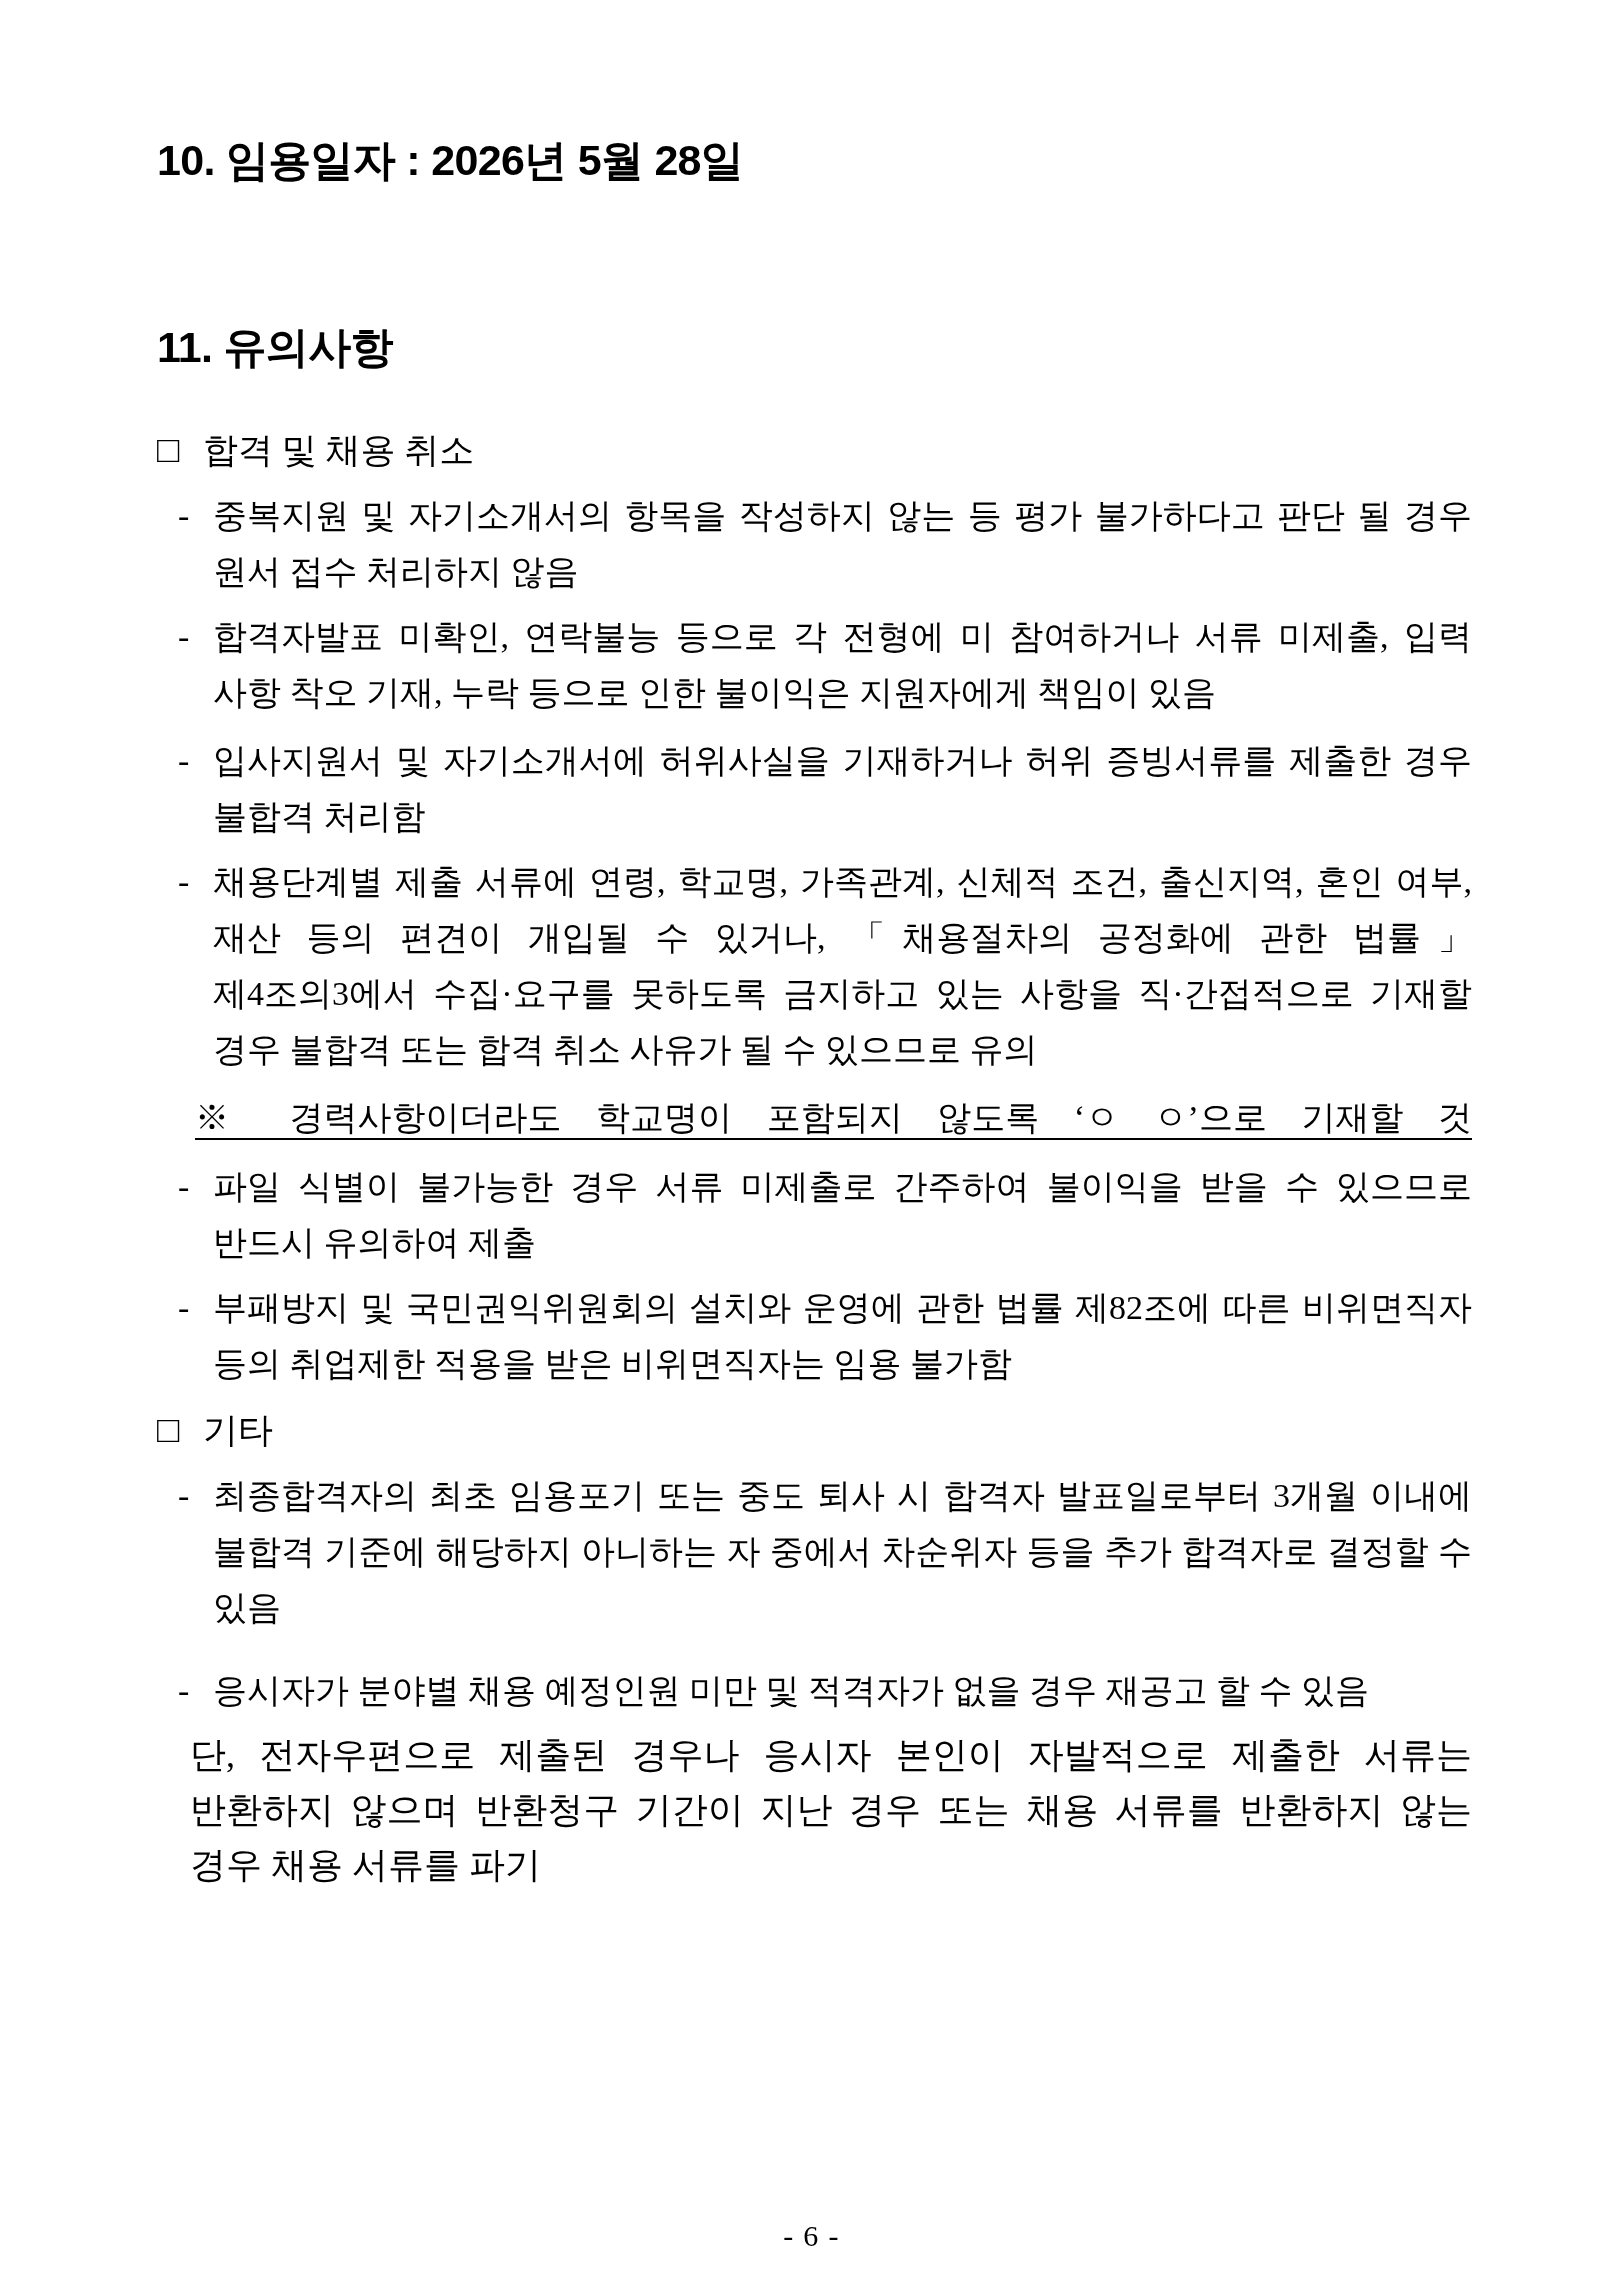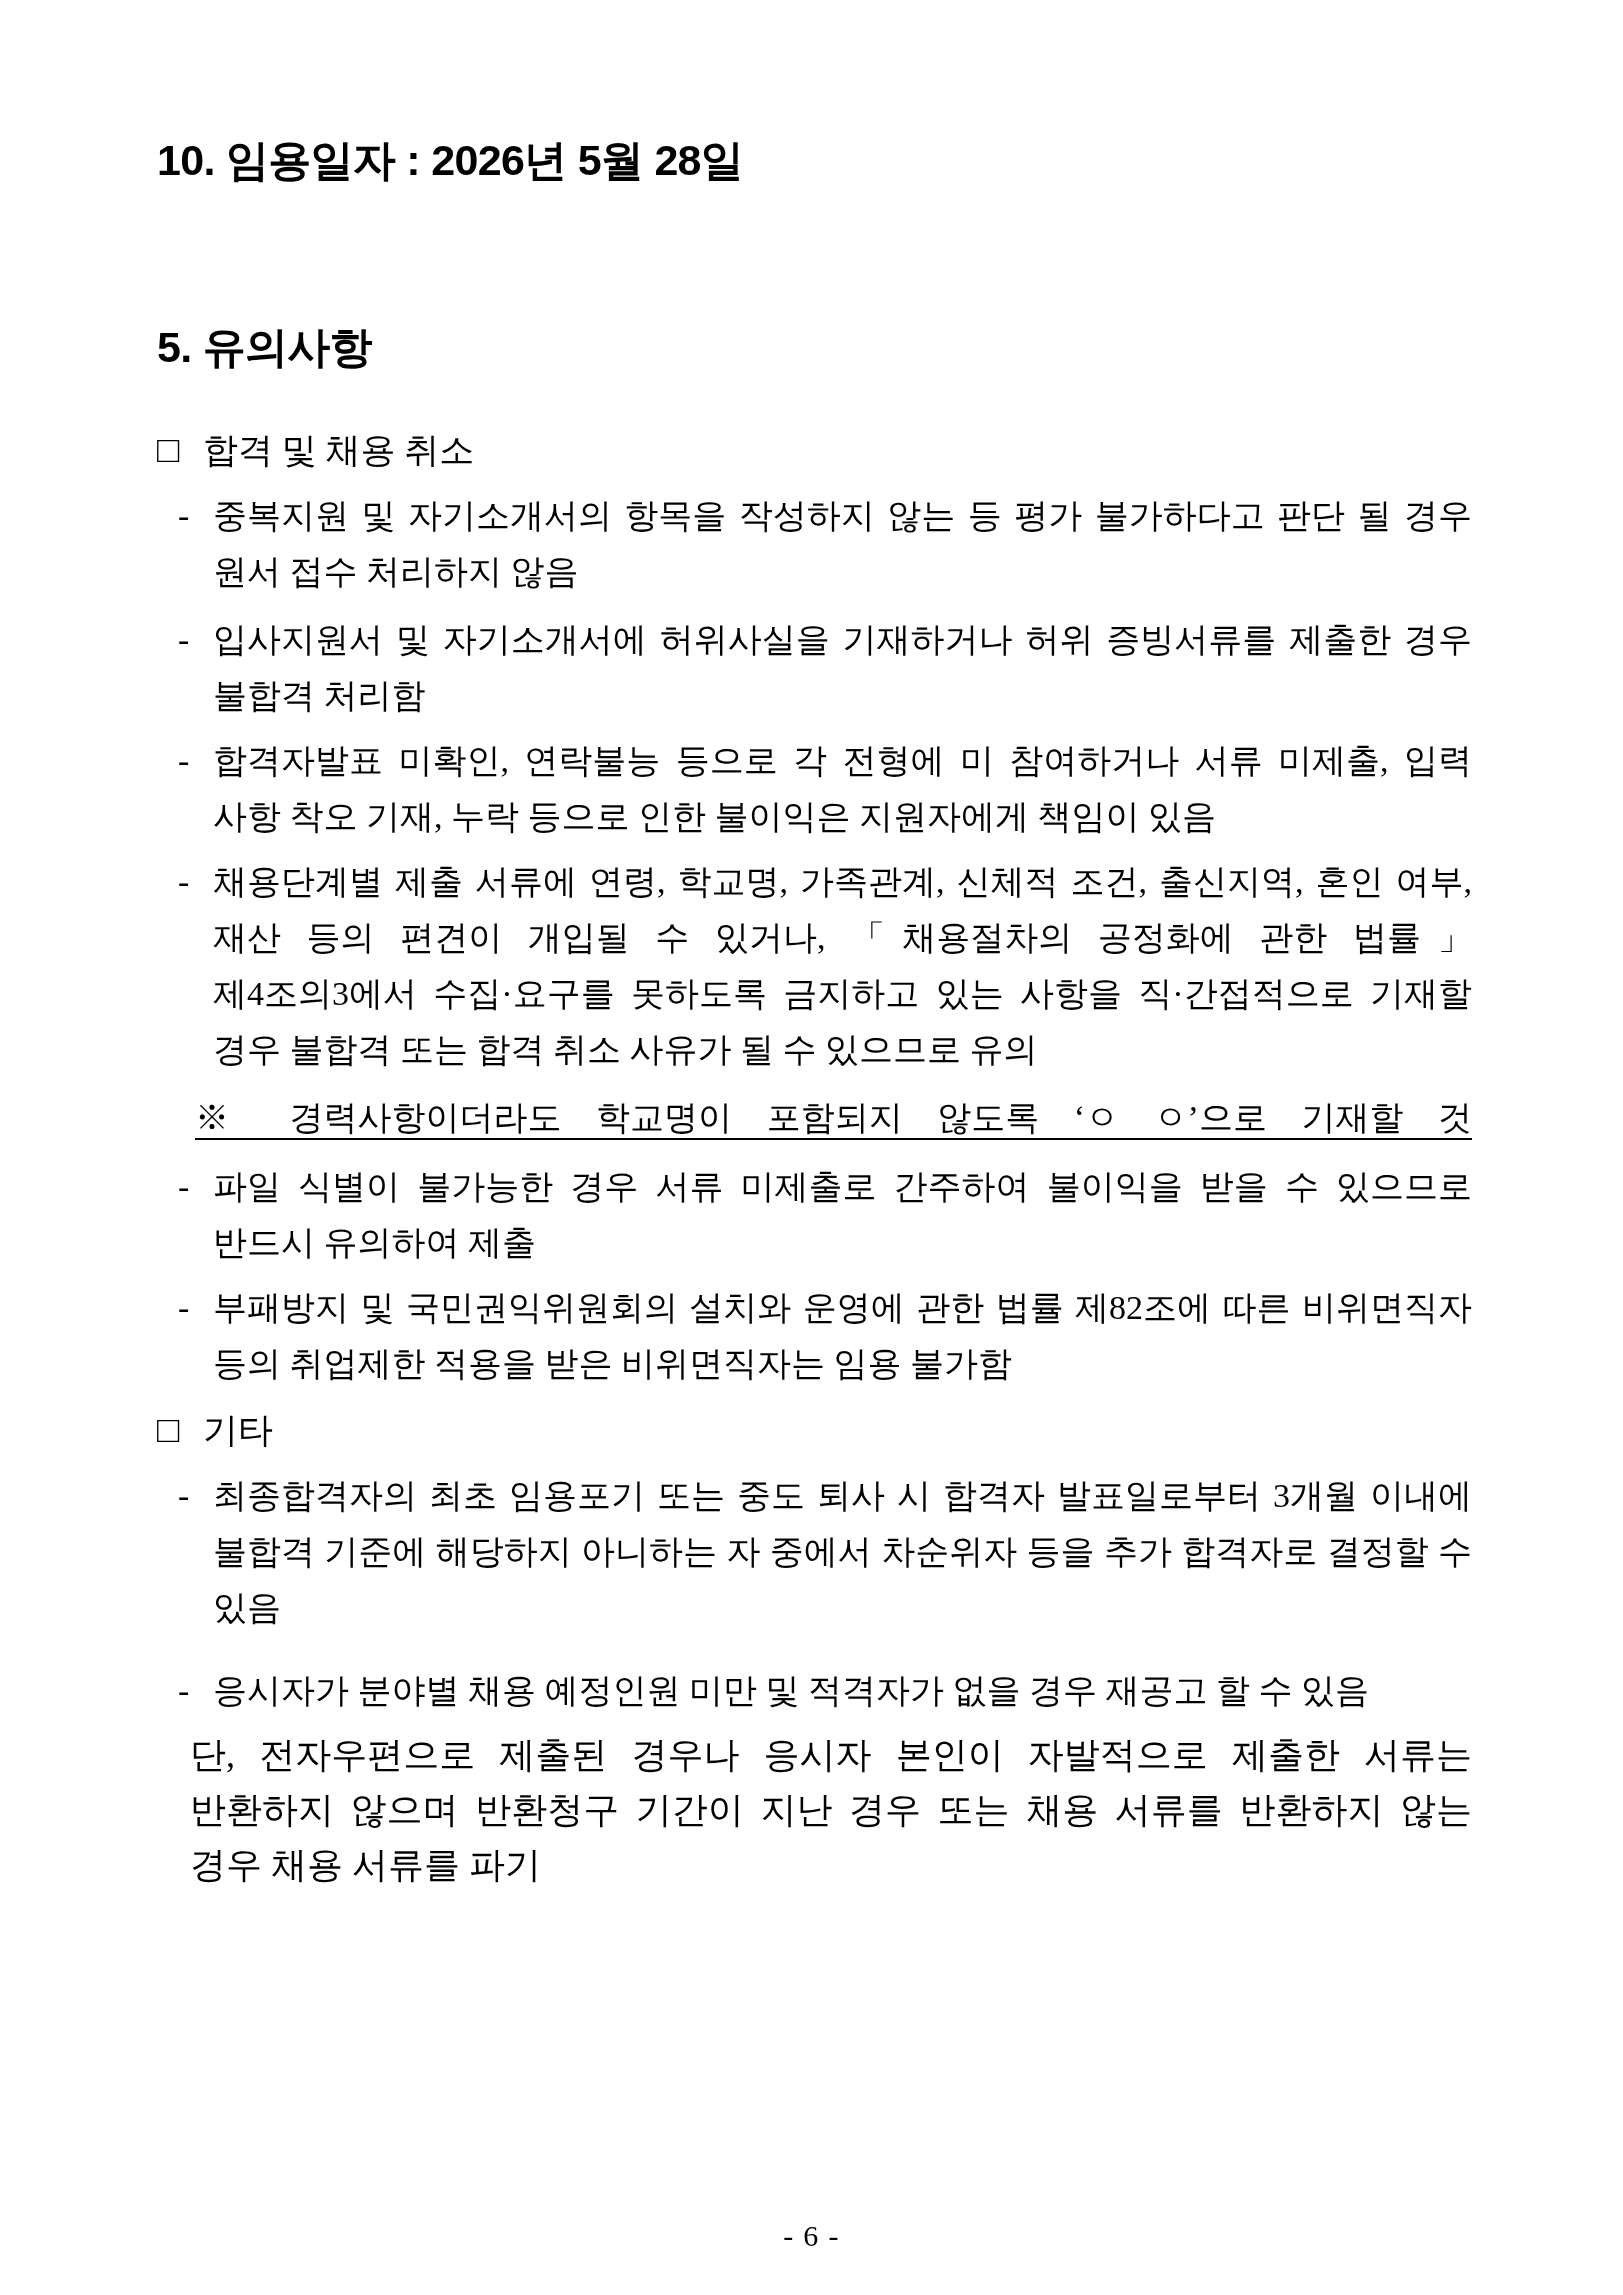--- a/index.html
+++ b/index.html
@@ -72,38 +72,38 @@
     letter-spacing:1.3px;
     color:#000000;
   }
 </style>
 </head>
 <body>
 
 <div class="page">
   <div class="content">
     <h1 class="heading h10">10. 임용일자 : 2026년 5월 28일</h1>
-    <h1 class="heading h11">5. 유의사항</h1>
+    <h1 class="heading h11">11. 유의사항</h1>
 
     <div class="blocks">
 
         <div class="block box">
           <span class="marker">□</span><span class="text">합격 및 채용 취소</span>
         </div>
 
         <div class="block dash">
           <span class="marker">-</span><span class="text">중복지원 및 자기소개서의 항목을 작성하지 않는 등 평가 불가하다고 판단 될 경우 원서 접수 처리하지 않음</span>
         </div>
 
+        <div class="block dash">
+          <span class="marker">-</span><span class="text">합격자발표 미확인, 연락불능 등으로 각 전형에 미 참여하거나 서류 미제출, 입력 사항 착오 기재, 누락 등으로 인한 불이익은 지원자에게 책임이 있음</span>
+        </div>
+
         <div class="block dash gap-md">
           <span class="marker">-</span><span class="text">입사지원서 및 자기소개서에 허위사실을 기재하거나 허위 증빙서류를 제출한 경우 불합격 처리함</span>
-        </div>
-
-        <div class="block dash">
-          <span class="marker">-</span><span class="text">합격자발표 미확인, 연락불능 등으로 각 전형에 미 참여하거나 서류 미제출, 입력 사항 착오 기재, 누락 등으로 인한 불이익은 지원자에게 책임이 있음</span>
         </div>
 
         <div class="block dash">
           <span class="marker">-</span><span class="text">채용단계별 제출 서류에 연령, 학교명, 가족관계, 신체적 조건, 출신지역, 혼인 여부, 재산 등의 편견이 개입될 수 있거나, 「채용절차의 공정화에 관한 법률」 제4조의3에서 수집·요구를 못하도록 금지하고 있는 사항을 직·간접적으로 기재할 경우 불합격 또는 합격 취소 사유가 될 수 있으므로 유의</span>
         </div>
 
         <div class="block note gap-md">
           <span class="text">※ 경력사항이더라도 학교명이 포함되지 않도록 ‘ㅇ ㅇ’으로 기재할 것</span>
         </div>
 

